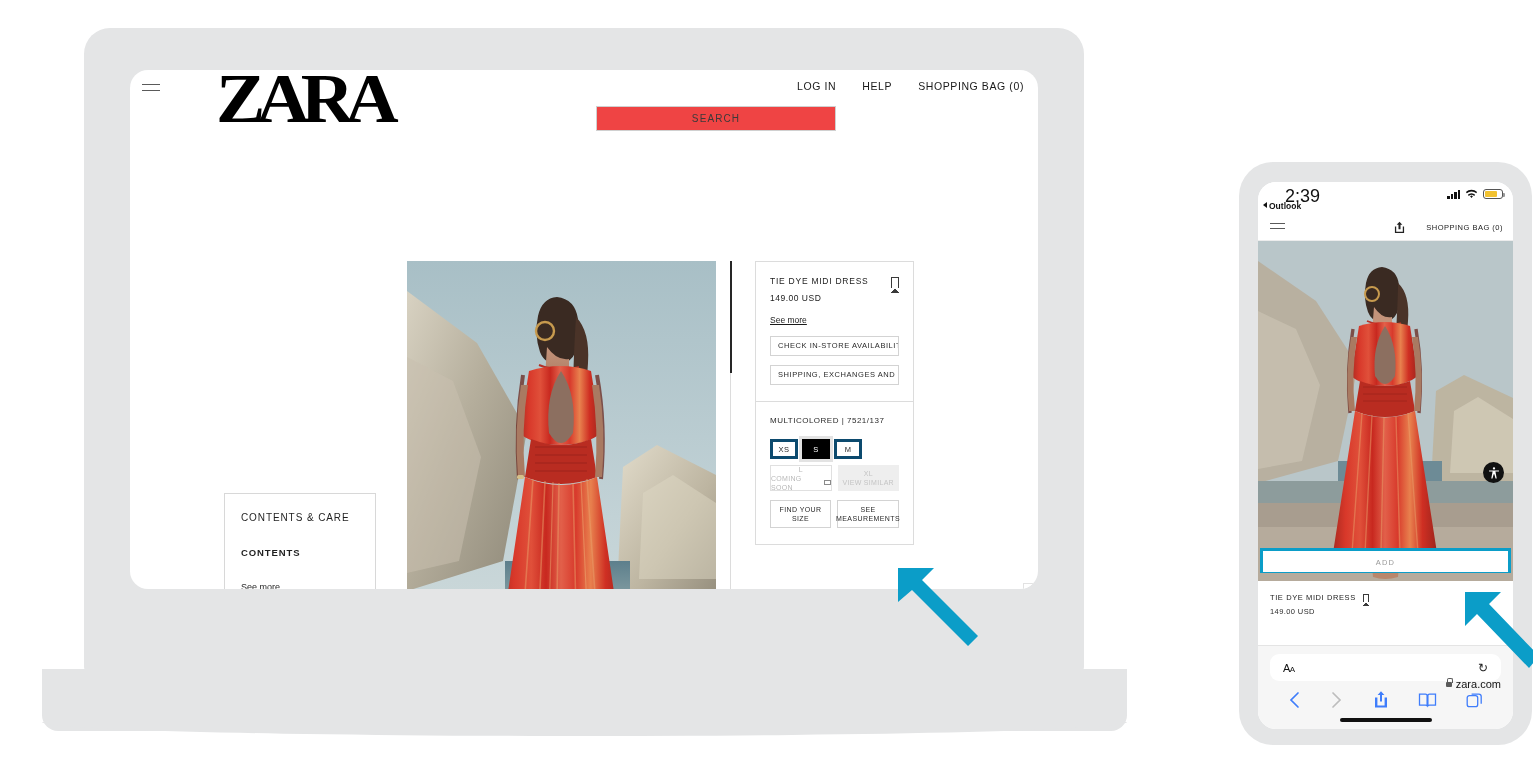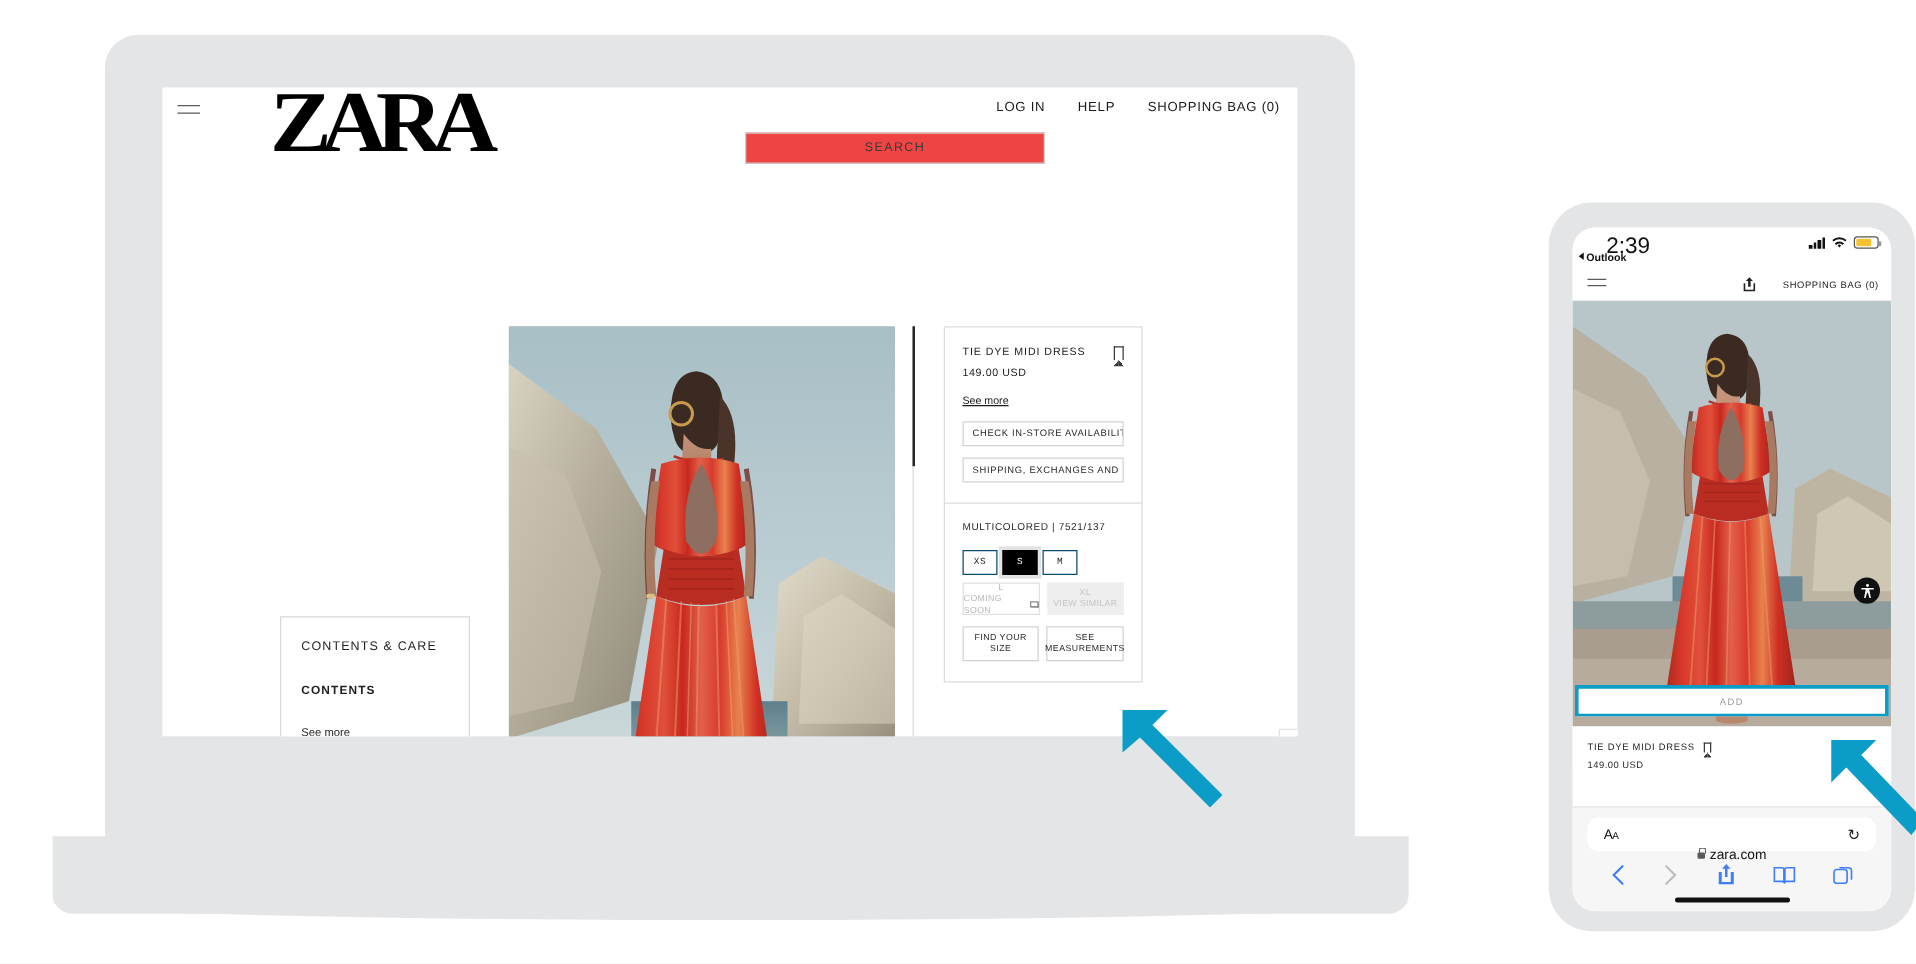--- a/index.html
+++ b/index.html
@@ -21,21 +21,21 @@
     position: absolute; left: -42px; top: 641px; width: 1085px; height: 62px;
     background: #e4e5e6; border-radius: 0 0 16px 16px;
   }
   #laptop-base-lip {
     position: absolute; left: -42px; top: 694px; width: 1085px; height: 14px;
     background: #e4e5e6;
     border-radius: 0 0 50% 50% / 0 0 100% 100%;
   }
   #laptop-screen {
     position: absolute; left: 46px; top: 42px; width: 908px; height: 519px;
-    background: #ffffff; overflow: hidden;
+    background: #ffffff; overflow: hidden; border-radius: 18px;
   }
 
   
   .site-header { position: relative; height: 88px; }
   .hamburger { position: absolute; left: 12px; top: 14px; width: 18px; cursor: pointer; }
   .hamburger i { display: block; height: 1px; background: #5a5a5a; margin-bottom: 5px; }
   .zara-logo {
     position: absolute; left: 86px; top: -6px;
     font-family: "Liberation Serif", serif;
     font-size: 66px; font-weight: 700; letter-spacing: -8px;
@@ -98,23 +98,23 @@
   .pill-btn {
     display: block; width: 100%; height: 20px; line-height: 18px;
     border: 1px solid #d3d3d3; background: #fff; margin-top: 9px;
     font-size: 7.5px; letter-spacing: 0.55px; color: #2a2a2a;
     padding-left: 7px; text-align: left; cursor: pointer;
     font-family: "Liberation Sans", sans-serif; overflow: hidden; white-space: nowrap;
   }
   .color-code { font-size: 8px; letter-spacing: 0.5px; color: #2a2a2a; margin-bottom: 14px; }
   .size-row { display: flex; gap: 4px; }
   .size-btn {
-    width: 28px; height: 20px; border: 1px solid #0c4a6e; background: #fff;
+    width: 28px; height: 20px; border: 3px solid #0c4a6e; background: #fff;
     font-size: 7.5px; color: #2a2a2a; cursor: pointer; letter-spacing: .4px;
-    font-family: Liberation Mono, monospace;
+    font-family: Liberation Sans, sans-serif;
   }
   .size-btn.selected { background: #000; color: #fff; border-color: #000; box-shadow: 0 0 0 3px #e3e3e3; position: relative; z-index: 2; }
   .size-row-2 { display: flex; gap: 6px; margin-top: 6px; }
   .size-wide {
     width: 62px; height: 26px; border: 1px solid #e0e0e0; background: #fff;
     display: flex; flex-direction: column; align-items: center; justify-content: center;
     font-size: 7px; color: #b8b8b8; cursor: pointer; line-height: 9px; letter-spacing: .3px;
   }
   .size-wide.gray-fill { background: #eeeeee; border-color: #eeeeee; color: #c4c4c4; }
   .soonrow { display: flex; align-items: center; gap: 3px; }
@@ -203,21 +203,21 @@
   .m-bm::before { content: ""; position: absolute; left: -1px; bottom: -4px; width: 6px; height: 4px; background: linear-gradient(to bottom right, transparent 49%, #3a3a3a 50%) no-repeat left/50% 100%, linear-gradient(to bottom left, transparent 49%, #3a3a3a 50%) no-repeat right/50% 100%; }
   .m-prod-price { font-size: 7.5px; letter-spacing: .4px; color: #2a2a2a; margin-top: 5px; }
 
   .safari-bar { position: absolute; left: 0; bottom: 0; width: 100%; height: 84px; background: #f6f6f6; border-top: 1px solid #e4e4e4; }
   .url-pill {
     position: absolute; left: 12px; top: 8px; width: 231px; height: 27px;
     background: #fff; border-radius: 9px; display: flex; align-items: center; cursor: text;
   }
   .aa { position: absolute; left: 13px; font-size: 11px; color: #111; letter-spacing: -.5px; }
   .aa small { font-size: 8px; }
-  .url-center { width: 100%; text-align: center; font-size: 11px; color: #111; display: flex; align-items: center; justify-content: center; gap: 4px; margin-top: 33px; }
+  .url-center { width: 100%; text-align: center; font-size: 11px; color: #111; display: flex; align-items: center; justify-content: flex-end; gap: 4px; margin-top: 33px; }
   .lock { width: 6px; height: 5px; background: #5a5a5a; border-radius: 1px; position: relative; }
   .lock::before { content: ""; position: absolute; left: 1px; top: -3.5px; width: 4px; height: 4px; border: 1.1px solid #5a5a5a; border-bottom: none; border-radius: 2px 2px 0 0; }
   .reload { position: absolute; right: 13px; font-size: 12px; color: #222; cursor: pointer; }
   .safari-tools { position: absolute; left: 0; top: 44px; width: 100%; display: flex; justify-content: space-around; align-items: center; padding: 0 14px; }
   .safari-tools > div { cursor: pointer; }
   .home-ind { position: absolute; left: 50%; transform: translateX(-50%); bottom: 7px; width: 92px; height: 4px; background: #111; border-radius: 3px; }
 </style>
 </head>
 <body>
 

